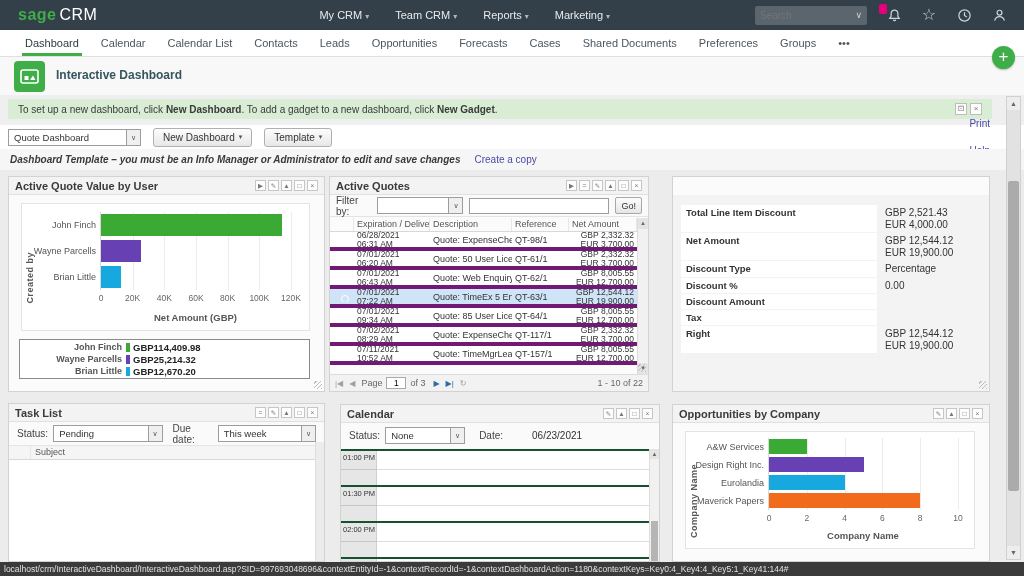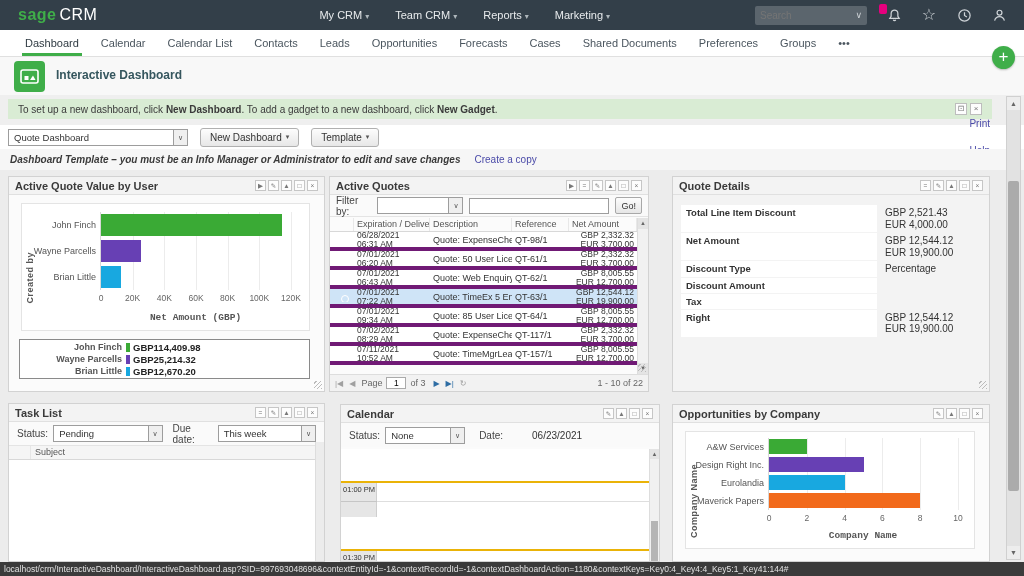--- a/index.html
+++ b/index.html
@@ -41,21 +41,21 @@
   .infobar { position:absolute; left:8px; top:4px; width:984px; height:20px; background:#d9ecd4; display:flex; align-items:center; padding:0 10px; font-size:10px; color:#3a3a3a; }
   .infobar b { font-weight:bold; }
   .infobar .ibicons { margin-left:auto; display:flex; gap:3px; }
   .mini { width:12px; height:12px; border:1px solid #bdbdbd; background:#fdfdfd; font-size:8px; line-height:10px; text-align:center; color:#777; cursor:pointer; }
 
   
   .toolbar { position:absolute; left:0; top:125px; width:1024px; height:24px; background:#fff; display:flex; align-items:center; padding:0 8px; }
   .sel { border:1px solid #9d9d9d; background:#fff; height:17px; display:inline-flex; align-items:stretch; font-size:9.5px; color:#333; cursor:pointer; }
   .sel .txt { padding:2px 5px 0 5px; white-space:nowrap; overflow:hidden; }
   .sel .arr { width:14px; border-left:1px solid #9d9d9d; background:#efefef; text-align:center; font-size:7px; color:#555; padding-top:4px; }
-  .dashsel { width:180px;justify-content:flex-end; }
+  .dashsel { width:133px;justify-content:flex-end; }
   .dashsel .txt { flex:1; }
   .tbtn { margin-left:12px; height:19px; border:1px solid #b0b0b0; border-radius:3px; background:linear-gradient(#fdfdfd,#e7e7e7); font-size:10px; color:#333; padding:0 9px; display:flex; align-items:center; cursor:pointer; }
   .tbtn .caret { font-size:7px; margin-left:4px; color:#555; }
   .printhelp { margin-left:auto; margin-right:26px; display:flex; gap:16px; font-size:10px; color:#4a4aa8;flex-direction:column; }
   .printhelp span { cursor:pointer; }
 
   
   .noterow { position:absolute; left:0; top:149px; width:1024px; height:21px; background:#f6f6f6; display:flex; align-items:center; padding:0 10px; }
   .notetext { font-size:10px; font-weight:bold; font-style:italic; color:#3a3a3a; }
   .copylink { margin-left:14px; font-size:10px; color:#4a4aa8; cursor:pointer; }
@@ -82,21 +82,21 @@
   .card1 { top:26px; height:128px; }
   .card2 { top:26px; height:118px; }
   .ylab { position:absolute; left:3px; top:38%; writing-mode:vertical-rl; transform:rotate(180deg); font-size:9px; font-weight:bold; color:#555; letter-spacing:.5px; }
   .plot { position:absolute; }
   .plot1 { left:78px; right:18px; top:8px; bottom:40px; border-left:1px solid #d8d8d8; }
   .plot2 { left:82px; right:16px; top:6px; bottom:38px; border-left:1px solid #d8d8d8; }
   .gline { position:absolute; top:0; bottom:0; width:1px; background:#ececec; }
   .hbar { position:absolute; left:0; cursor:pointer; }
   .cat { position:absolute; right:100%; margin-right:5px; font-size:9px; color:#555; white-space:nowrap; text-align:right; }
   .tick { position:absolute; top:100%; margin-top:3px; transform:translateX(-50%); font-size:8.5px; color:#666; }
-  .xlab { position:absolute; bottom:7px; text-align:center; font-size:9.5px; font-weight:bold; color:#555;font-family:Liberation Mono, monospace; }
+  .xlab { position:absolute; bottom:7px; text-align:center; font-size:9.5px; font-weight:bold; color:#555; }
   .xlab1 { left:78px; right:18px; }
   .xlab2 { left:82px; right:16px; }
 
   
   .legend { position:absolute; left:10px; right:14px; top:162px; border:1px solid #8a8a8a; background:#fff; padding:1px 0; }
   .legrow { display:flex; align-items:center; height:12px; }
   .legname { width:102px; text-align:right; font-size:9px; font-weight:bold; color:#555; }
   .legchip { width:4px; height:9px; margin:0 3px 0 4px; }
   .legval { font-size:9.5px; font-weight:bold; color:#222; }
 
@@ -141,21 +141,21 @@
   .tl-hrow .hsub { padding:1px 4px; }
   .tl-body { position:absolute; left:0; right:9px; top:56px; bottom:0; background:#fff; }
   .tl-scroll { position:absolute; right:0; top:38px; bottom:0; width:9px; background:#ececec; border-left:1px solid #ddd; }
 
   
   .ca-filter { height:24px; display:flex; align-items:center; padding:0 8px; background:#fafafa; font-size:10px; color:#444; }
   .ca-filter .sel { width:80px; margin-left:5px; }
   .ca-filter .datelab { margin-left:14px; }
   .ca-filter .dateval { margin-left:5px; color:#333;padding-left:24px; }
   .ca-grid { position:absolute; left:0; right:10px; top:44px; bottom:0; background:#fff; overflow:hidden; }
-  .ca-slot { position:relative; height:36px; border-top:2px solid #eab308;margin-top:32px; }
+  .ca-slot { position:relative; height:36px; border-top:2px solid #14532d; }
   .ca-gutter { position:absolute; left:0; top:0; bottom:0; width:36px; background:#e6e6e6; border-right:1px solid #cfcfcf; font-size:7.5px; color:#333; padding:2px 0 0 2px; }
   .ca-half { position:absolute; left:0; right:0; top:18px; height:1px; background:#dedede; }
   .ca-halfg { position:absolute; left:0; width:36px; top:18px; height:1px; background:#c6c6c6; }
   .ca-scroll { position:absolute; right:0; top:44px; bottom:0; width:10px; background:#f1f1f1; border-left:1px solid #ddd; }
   .ca-scroll .sb { position:absolute; left:0; width:9px; height:10px; font-size:6px; line-height:10px; text-align:center; color:#666; background:#e4e4e4; top:0; }
   .ca-thumb { position:absolute; left:1px; width:7px; top:72px; height:40px; background:#b5b5b5; }
 
   
   .pscroll { position:absolute; right:3px; top:96px; width:15px; height:464px; background:#e2e2e2; border:1px solid #d0d0d0; z-index:6; }
   .pscroll .parr { position:absolute; left:0; width:13px; height:13px; background:#ededed; color:#666; font-size:7px; text-align:center; line-height:13px; cursor:pointer; }
@@ -419,42 +419,36 @@
         <span>of 3</span>
         <span class="pgi on" style="margin-left:8px">▶</span>
         <span class="pgi on">▶|</span>
         <span class="pgi dis">↻</span>
         <span class="pgrange">1 - 10 of 22</span>
       </div>
       <span class="resize" style="bottom:19px"></span>
     </section>
 
     <section class="panel p-qd">
-      <div class="phead">
-        <span class="ptitle">Quote Details</span>
-        <span class="picons">
-          <span class="pic">=</span>
-          <span class="pic">✎</span>
-          <span class="pic">▲</span>
-          <span class="pic">□</span>
-          <span class="pic">×</span>
-        </span>
-      </div>
       <div class="qd-body">
         <div class="qd-row qd-tall">
           <div class="qd-label">Total Line Item Discount</div>
           <div class="qd-val"><span>GBP 2,521.43</span><br><span>EUR 4,000.00</span></div>
         </div>
         <div class="qd-row qd-tall">
           <div class="qd-label">Net Amount</div>
           <div class="qd-val"><span>GBP 12,544.12</span><br><span>EUR 19,900.00</span></div>
         </div>
         <div class="qd-row qd-short">
           <div class="qd-label">Discount Type</div>
           <div class="qd-val">Percentage</div>
+        </div>
+        <div class="qd-row qd-short">
+          <div class="qd-label">Discount %</div>
+          <div class="qd-val">0.00</div>
         </div>
         <div class="qd-row qd-short">
           <div class="qd-label">Discount Amount</div>
           <div class="qd-val"></div>
         </div>
         <div class="qd-row qd-short">
           <div class="qd-label">Tax</div>
           <div class="qd-val"></div>
         </div>
         <div class="qd-row qd-tall">

